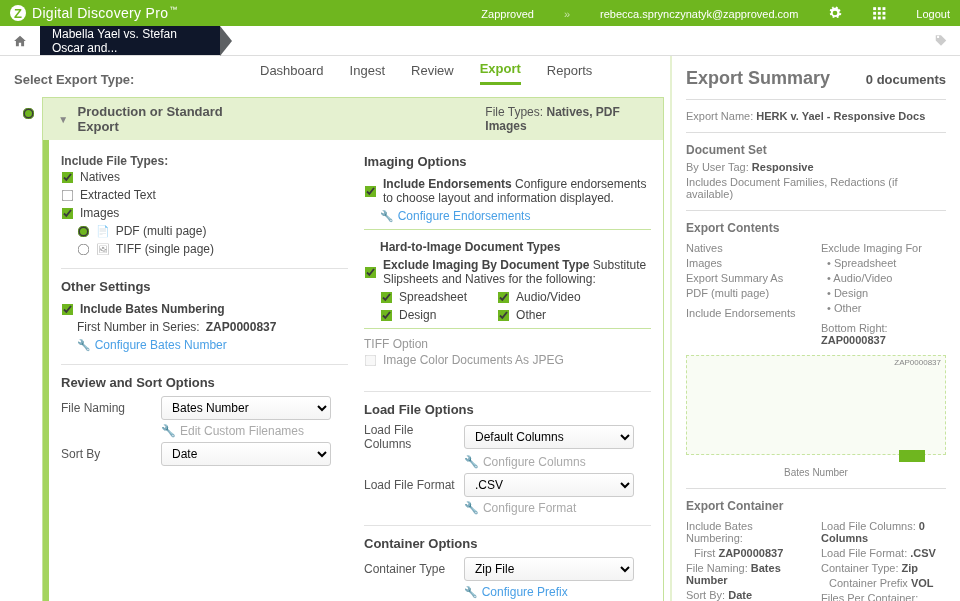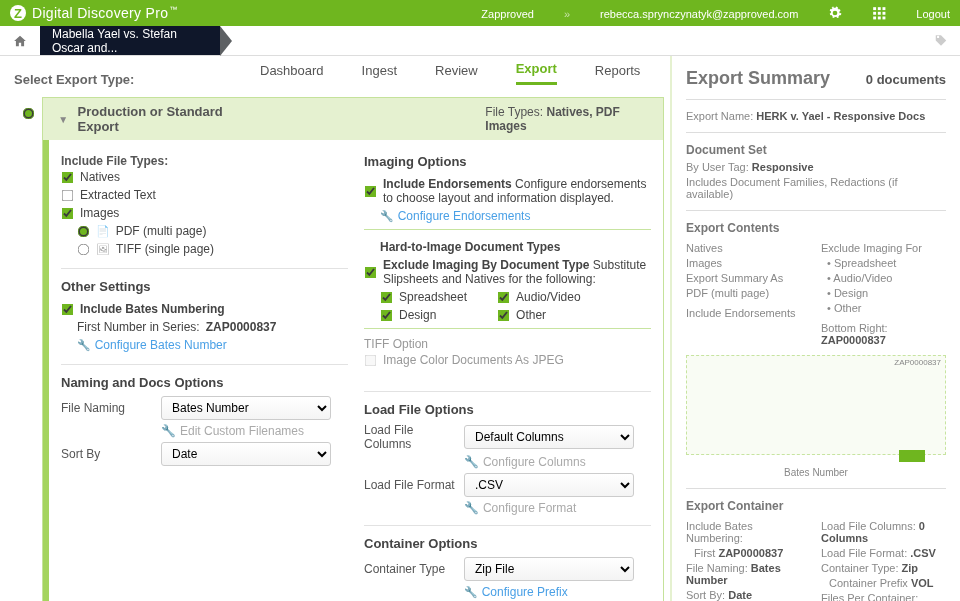--- a/index.html
+++ b/index.html
@@ -7,21 +7,21 @@
 .header { background: #6fb61f; color: #fff; height: 26px; display: flex; align-items: center; padding: 0 10px; }
 .logo-circle { width: 16px; height: 16px; border-radius: 50%; background: #fff; color: #6fb61f; font-weight: bold; display: inline-flex; align-items: center; justify-content: center; font-size: 13px; margin-right: 6px; }
 .product-name { font-size: 14px; letter-spacing: .3px; }
 .product-tm { font-size: 8px; vertical-align: top; margin-left:1px;}
 .header-right { margin-left: auto; display:flex; align-items:flex-end; gap:30px; font-size:11px; }
 .header-right .sep { opacity:.6;}
 .subbar { height: 30px; background:#fff; border-bottom:1px solid #ddd; display:flex; align-items:stretch; }
 .home-btn { width:40px; display:flex; align-items:center; justify-content:center; color:#777;}
 .case-chip { position:relative; background:#0f172a; color:#fff; padding:0 20px 0 12px; display:flex; align-items:center; font-size:12px; max-width:180px; }
 .case-chip:after { content:""; position:absolute; right:-12px; top:0; bottom:0; width:0; height:0; border-top:15px solid transparent; border-bottom:15px solid transparent; border-left:12px solid #5d6063; }
-.nav-tabs { display:flex; gap:38px; padding-left:40px; align-items:center;margin-top:44px; }
+.nav-tabs { display:flex; gap:26px; padding-left:40px; align-items:center;margin-top:44px; }
 .nav-tabs a { color:#555; text-decoration:none; font-size:13px; padding:6px 0; }
 .nav-tabs a.active { color:#6fb61f; border-bottom:3px solid #6fb61f; font-weight:bold;}
 .tag-ic { margin-left:auto; padding:0 12px; color:#bbb; display:flex; align-items:center;}
 .main { display:flex; }
 .left-area { flex:1; padding:10px 6px 10px 14px; }
 .select-title { font-size:13px; color:#666; font-weight:bold; margin:6px 0 10px;}
 .export-row { display:flex; align-items:stretch; margin-bottom:8px;}
 .radio-col { width:28px; display:flex; align-items:flex-start; justify-content:center; padding-top:10px;}
 .slot { flex:1; border:1px solid #e5e5e5;}
 .slot-header { display:flex; align-items:center; padding:6px 10px; font-weight:bold; font-size:13px; color:#555;}
@@ -173,21 +173,21 @@
                 <b>ZAP0000837</b>
               </div>
             <div class="row-line indent1">
                 <span class="link-action">
                   <span class="wrench">🔧</span>
                   <span>Configure Bates Number</span>
                 </span>
               </div>
 
             <hr class="sep">
-            <div class="section-hd">Naming and Docs Options</div>
+            <div class="section-hd">Review and Sort Options</div>
             <div class="field-row">
               <label>File Naming</label>
               <select><option>Bates Number</option></select>
             </div>
             <div class="field-row">
                 <label></label>
                 <span class="muted-action">
                   <span class="wrench">🔧</span>
                   <span>Edit Custom Filenames</span>
                 </span>

